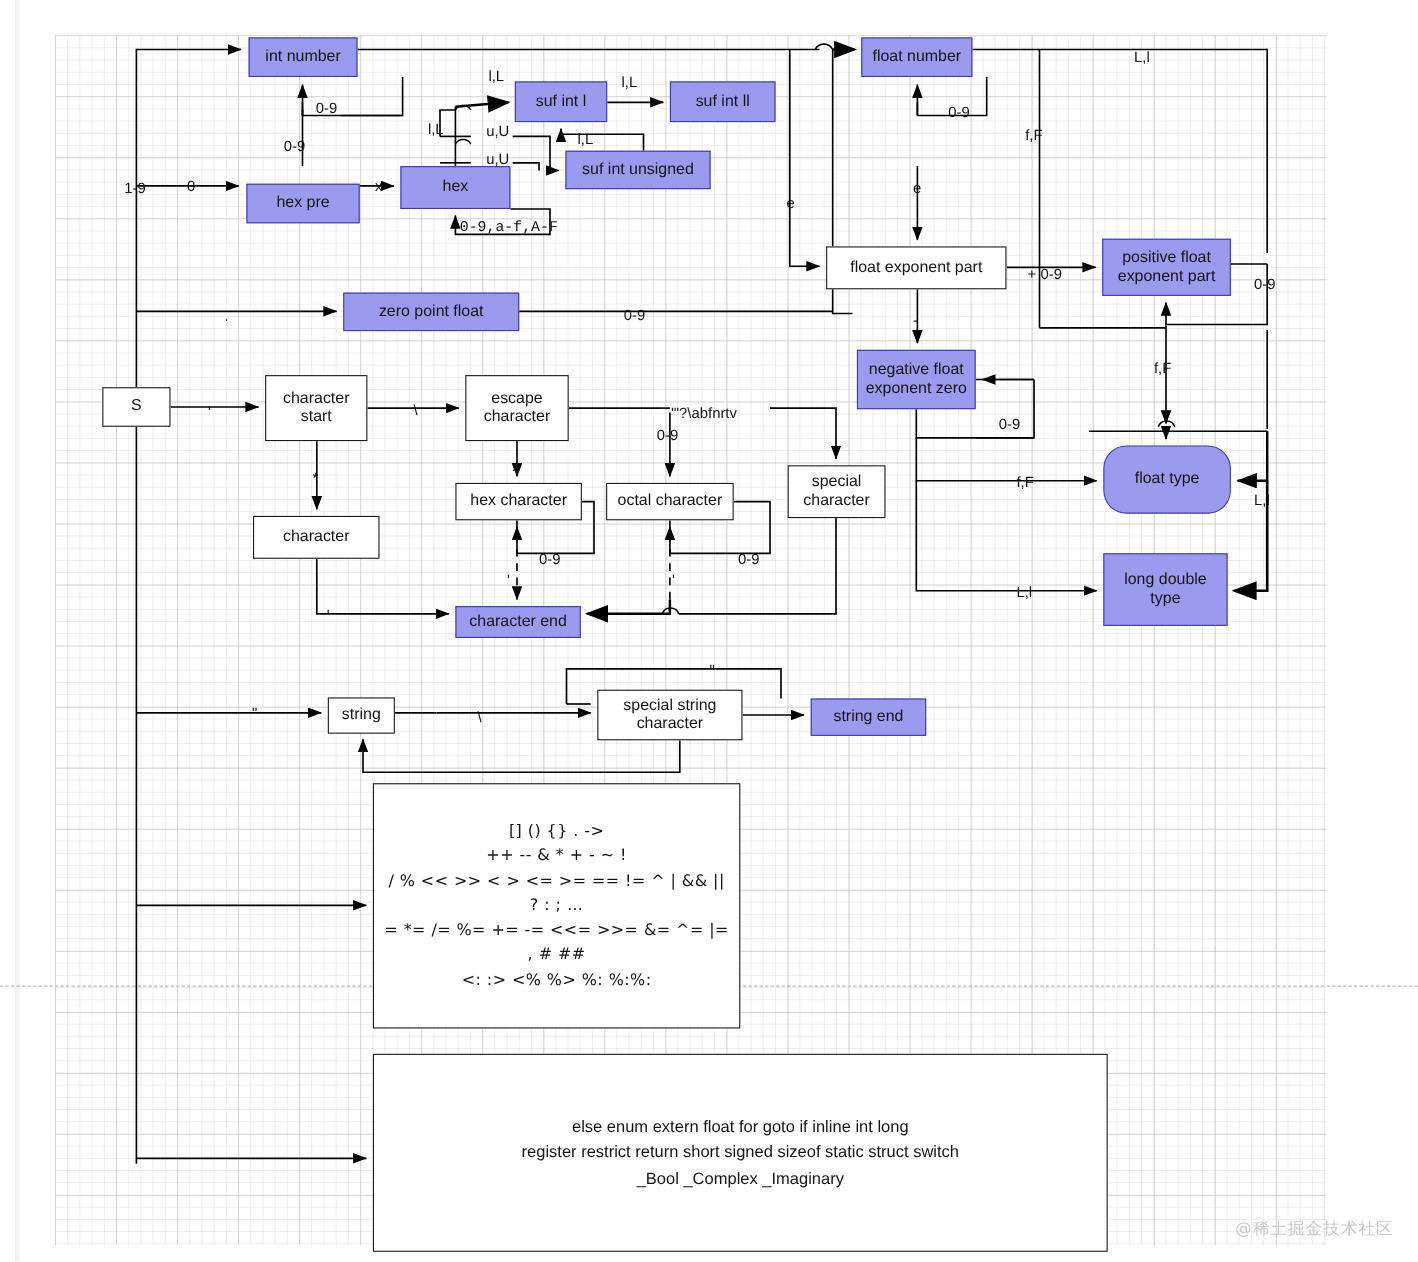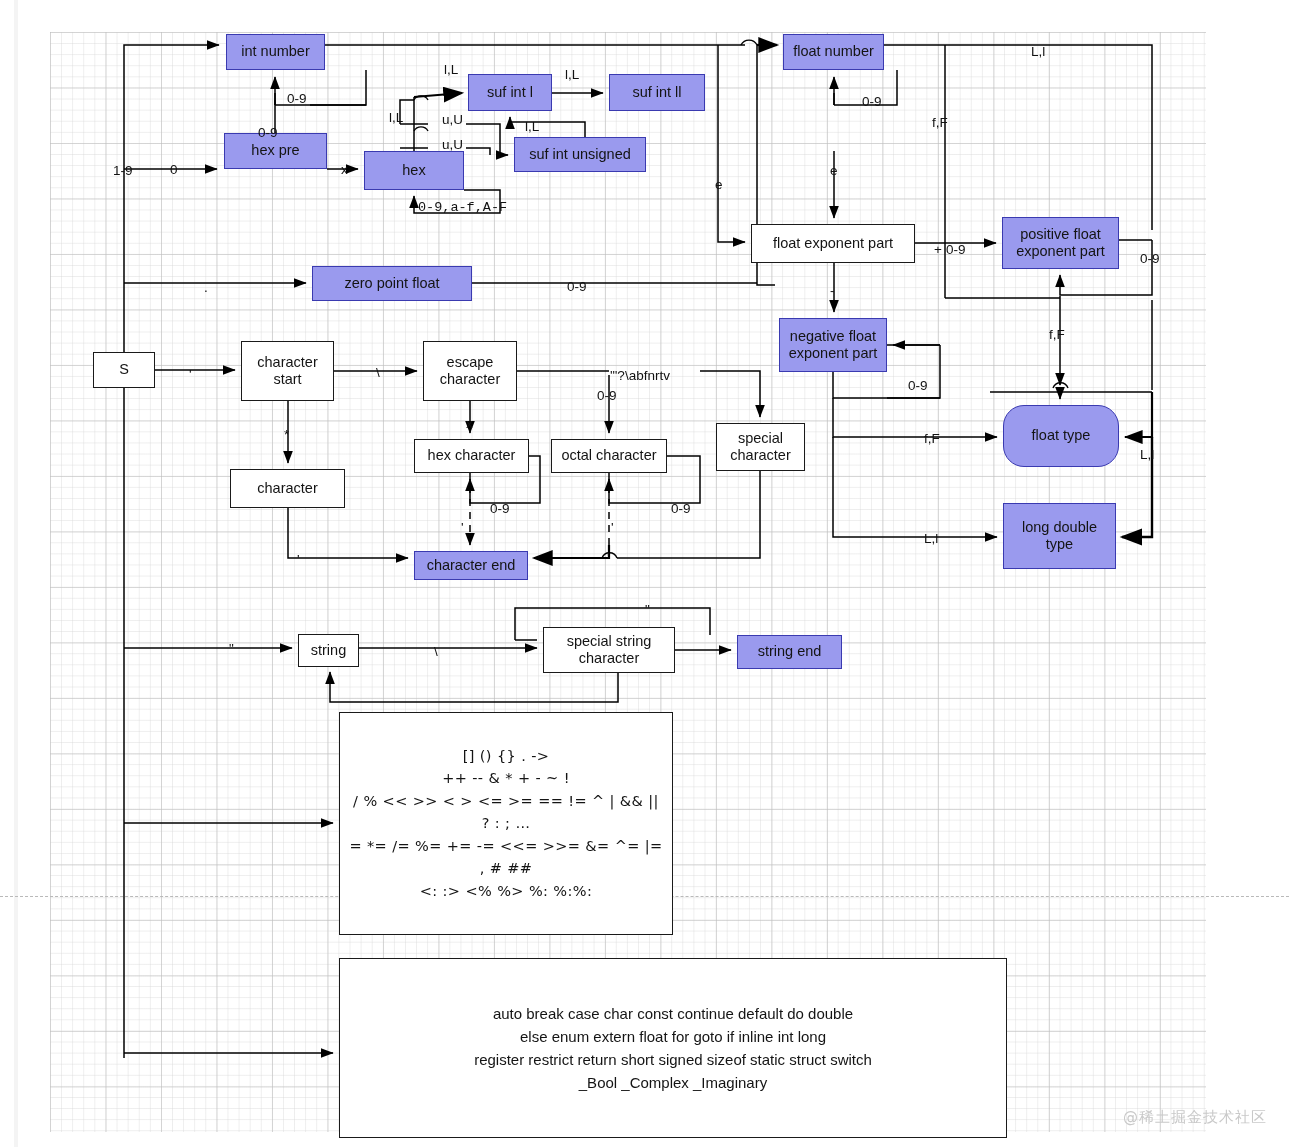--- a/index.html
+++ b/index.html
@@ -193,39 +193,39 @@
     </div>
     <div class="nd fill" style="left: 468px; top: 74px; width: 84px; height: 37px;">
       <span style="white-space: pre-line;">suf int l</span>
     </div>
     <div class="nd fill" style="left: 609px; top: 74px; width: 96px; height: 37px;">
       <span style="white-space: pre-line;">suf int ll</span>
     </div>
     <div class="nd fill" style="left: 514px; top: 137px; width: 132px; height: 35px;">
       <span style="white-space: pre-line;">suf int unsigned</span>
     </div>
-    <div class="nd fill" style="left: 224px; top: 133px; width: 103px; height: 36px;">
+    <div class="nd fill" style="left: 224px; top: 167px; width: 103px; height: 36px;">
       <span style="white-space: pre-line;">hex pre</span>
     </div>
     <div class="nd fill" style="left: 364px; top: 151px; width: 100px; height: 39px;">
       <span style="white-space: pre-line;">hex</span>
     </div>
     <div class="nd fill" style="left: 783px; top: 34px; width: 101px; height: 36px;">
       <span style="white-space: pre-line;">float number</span>
     </div>
     <div class="nd plain" style="left: 751px; top: 224px; width: 164px; height: 39px;">
       <span style="white-space: pre-line;">float exponent part</span>
     </div>
     <div class="nd fill" style="left: 1002px; top: 217px; width: 117px; height: 52px;">
       <span style="white-space: pre-line;">positive float
 exponent part</span>
     </div>
     <div class="nd fill" style="left: 779px; top: 318px; width: 108px; height: 54px;">
       <span style="white-space: pre-line;">negative float
-exponent part</span>
+exponent zero</span>
     </div>
     <div class="nd fill" style="left: 312px; top: 266px; width: 160px; height: 35px;">
       <span style="white-space: pre-line;">zero point float</span>
     </div>
     <div class="nd fill" style="left: 1003px; top: 405px; width: 116px; height: 62px; border-radius: 21px;">
       <span style="white-space: pre-line;">float type</span>
     </div>
     <div class="nd fill" style="left: 1003px; top: 503px; width: 113px; height: 66px;">
       <span style="white-space: pre-line;">long double
 type</span>
@@ -317,19 +317,18 @@
 <div class="bigbox opsbox" id="opsbox" style="left: 339px; top: 712px; width: 334px; height: 223px;">
     <div class="ln">[] () {} . -&gt;</div>
     <div class="ln">++ -- &amp; * + - ~ !</div>
     <div class="ln">/ % &lt;&lt; &gt;&gt; &lt; &gt; &lt;= &gt;= == != ^ | &amp;&amp; ||</div>
     <div class="ln">? : ; …</div>
     <div class="ln">= *= /= %= += -= &lt;&lt;= &gt;&gt;= &amp;= ^= |=</div>
     <div class="ln">, # ##</div>
     <div class="ln">&lt;: :&gt; &lt;% %&gt; %: %:%:</div>
   </div>
 <div class="bigbox" id="kwbox" style="left: 339px; top: 958px; width: 668px; height: 180px;">
-    <div class="ln">auto break case char const continue default do double</div>
     <div class="ln">else enum extern float for goto if inline int long</div>
     <div class="ln">register restrict return short signed sizeof static struct switch</div>
     <div class="ln">_Bool _Complex _Imaginary</div>
   </div>
 
 <div id="watermark">@稀土掘金技术社区</div>
 
 </body></html>

